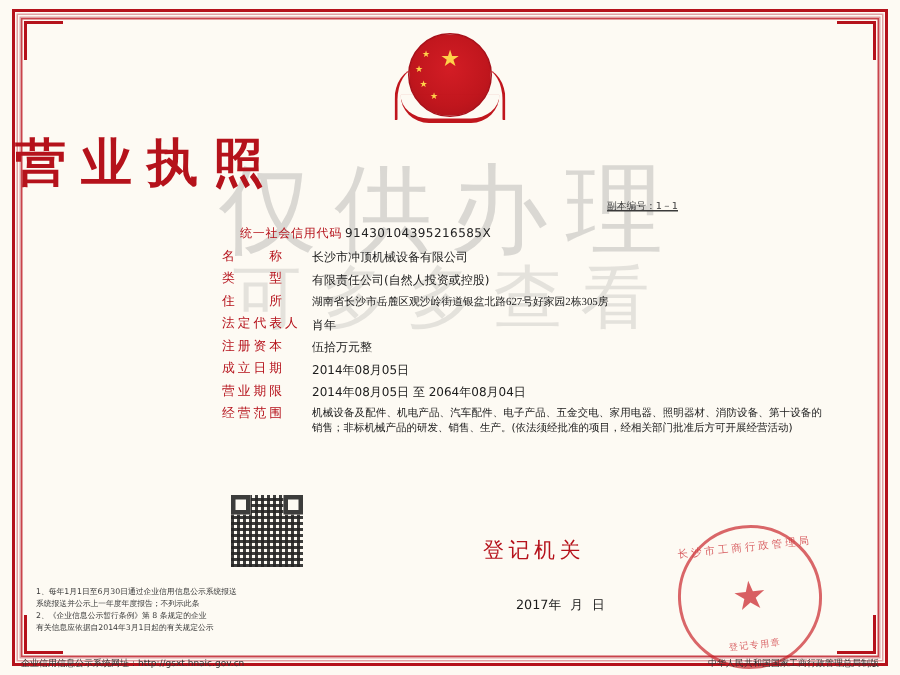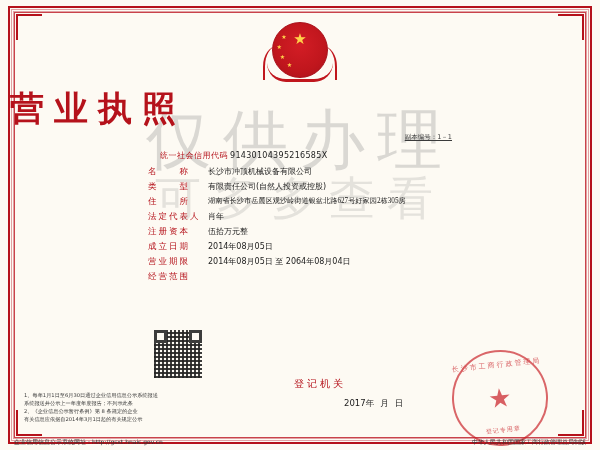--- a/index.html
+++ b/index.html
@@ -172,25 +172,24 @@
   }
   .field .v.small { font-size: 7.2px; line-height: 10px; font-family: Liberation Serif, serif; }
   .field .v.scope { font-size: 7px; line-height: 9.5px; text-align: justify; }
 
   
   .registry {
     position: absolute;
     top: 358px;
     left: 250px;
     width: 140px;
-    text-align: center;
-    font-size: 10px;
+    text-align: right;
+    font-size: 14px;
     color: #b5121b;
     letter-spacing: 3px;
-    margin-top: 19px;
   }
   .date-line {
     position: absolute;
     top: 398px;
     left: 320px;
     font-size: 8.5px;
     color: #1b1b1b;
     letter-spacing: 6px;
     margin-left: 24px;
   }
@@ -358,20 +357,21 @@
     <div class="field">
       <div class="k">成立日期</div>
       <div class="v">2014年08月05日</div>
     </div>
     <div class="field">
       <div class="k">营业期限</div>
       <div class="v">2014年08月05日  至  2064年08月04日</div>
     </div>
     <div class="field">
       <div class="k">经营范围</div>
+      <div class="v scope">机械设备及配件、机电产品、汽车配件、电子产品、五金交电、家用电器、照明器材、消防设备、第十设备的销售；非标机械产品的研发、销售、生产。(依法须经批准的项目，经相关部门批准后方可开展经营活动)</div>
     </div>
   </div>
 
   <div class="qr"></div>
 
   <div class="registry">登记机关</div>
 
   <div class="date-line">
     <span class="y">2017</span><span>年</span><span></span><span>月</span><span></span><span>日</span>
   </div>

